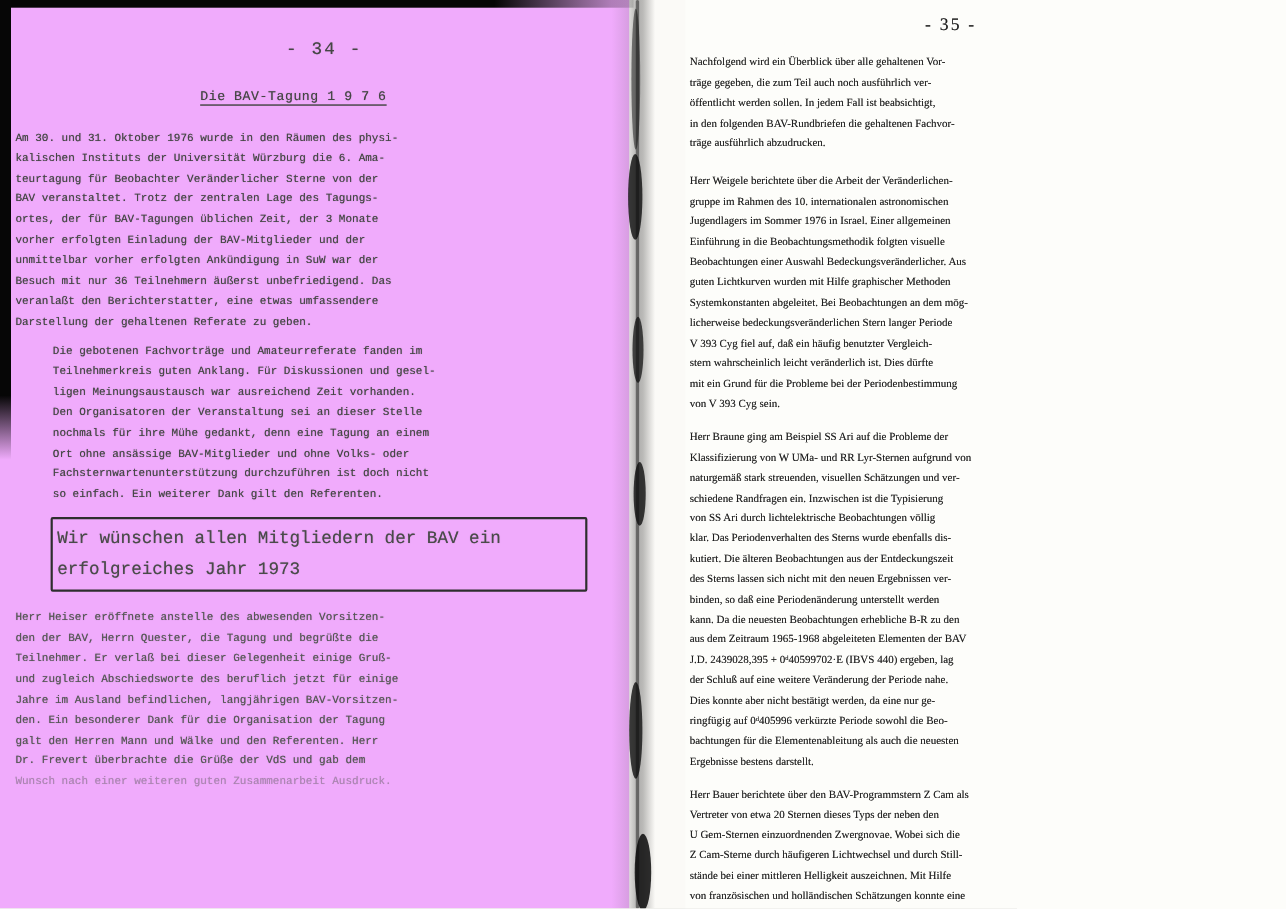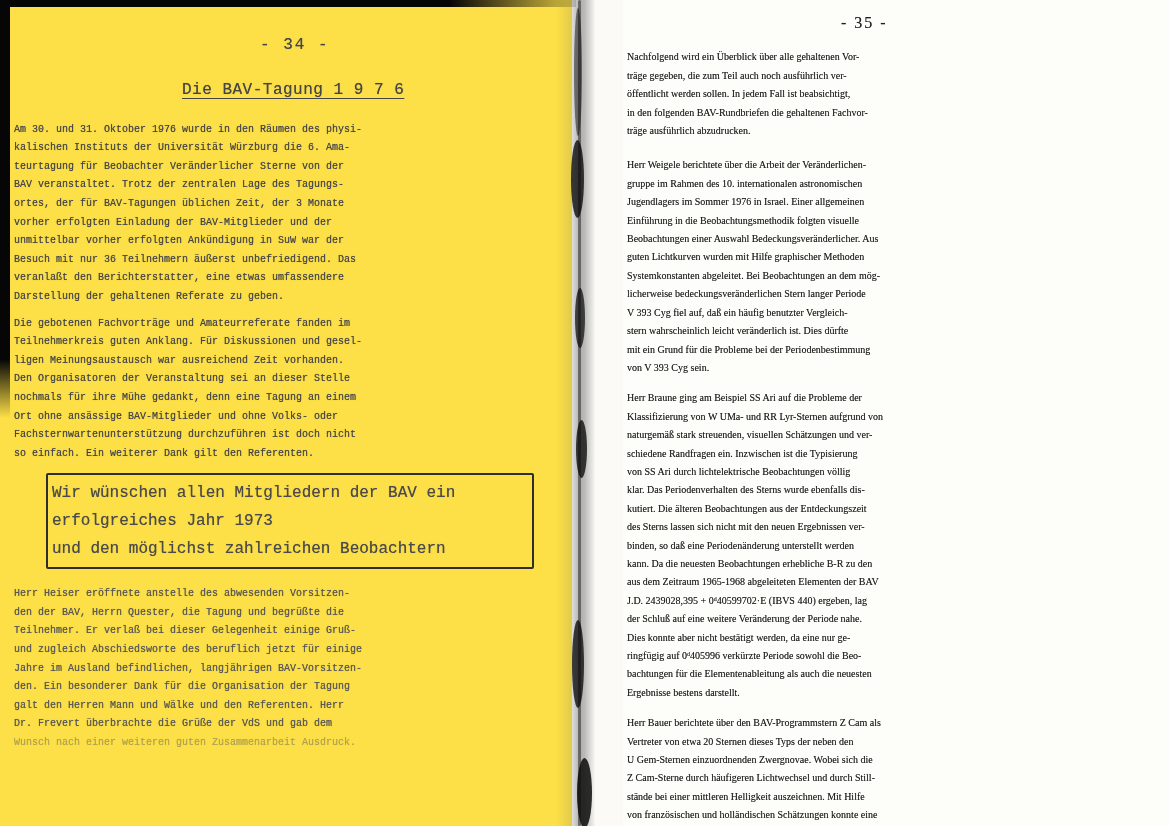--- a/index.html
+++ b/index.html
@@ -3,36 +3,36 @@
 <meta charset="utf-8">
 <style>
   html,body{margin:0;padding:0;background:#e8e8e6;}
   .scan{
     position:relative;width:1169px;height:826px;overflow:hidden;
     background:#fbfaf7;
     font-family:"Liberation Mono","DejaVu Sans Mono",monospace;
   }
   
   .page{position:absolute;top:0;height:826px;overflow:hidden;}
-  .page-left{left:0;width:572px;background:#fde047;}
+  .page-left{left:0;width:572px;background:#f0abfc;}
   .page-right{left:623px;width:572px;background:#fdfdfa;font-family:Liberation Serif, serif;}
   .page-left .content{padding:36px 0 0 14px;color:#454545;
     text-shadow:0 0 0.7px rgba(80,80,80,.75);}
   .page-right .content{padding:14px 0 0 4px;color:#1f1f1f;
     text-shadow:0 0 0.4px rgba(40,40,40,.6);}
   .mono{font-size:10px;line-height:18.4px;white-space:pre;}
   .page-left .mono{line-height:18.6px;}
   .pagenum{font-size:16px;letter-spacing:2px;}
   .pg-l{margin-left:246px;}
   .pg-r{margin-left:214px;}
-  .doc-title{display:inline-block;margin:26px 0 0 168px;font-size:16px;
+  .doc-title{display:inline-block;margin:26px 0 0 168px;font-size:12px;
     text-decoration:underline;text-underline-offset:4px;letter-spacing:.5px;
     white-space:pre;}
   .para1-l{margin-top:22px;}
-  .para2-l{margin-top:8px;}
+  .para2-l{margin-top:8px;margin-left:34px;}
   .para3-l{margin-top:16px;line-height:18.4px;color:#575757;}
   .clipped-line{opacity:.45;filter:blur(.4px);}
   
   .greet-box{margin:10px 0 0 32px;width:476px;border:2px solid #2e2e2e;
     border-radius:2px;padding:8px 4px;color:#4a4a4a;
     text-shadow:0 0 0.7px rgba(80,80,80,.7);}
   .greet-box div{font-size:16px;line-height:20px;text-align:left;white-space:pre;}
   .bx2,.bx3,.bx4{margin-top:8px;}
   .bx-vorstand{margin-top:10px;}
   .bx-names{margin-top:2px;}
@@ -82,21 +82,20 @@
 ligen Meinungsaustausch war ausreichend Zeit vorhanden.
 Den Organisatoren der Veranstaltung sei an dieser Stelle
 nochmals für ihre Mühe gedankt, denn eine Tagung an einem
 Ort ohne ansässige BAV-Mitglieder und ohne Volks- oder
 Fachsternwartenunterstützung durchzuführen ist doch nicht
 so einfach. Ein weiterer Dank gilt den Referenten.</div>
 
       <div class="greet-box">
         <div class="bx1">Wir wünschen allen Mitgliedern der BAV ein</div>
         <div class="bx2">erfolgreiches Jahr 1973</div>
-        <div class="bx3">und den möglichst zahlreichen Beobachtern</div>
       </div>
 
       <div class="mono para3-l">Herr Heiser eröffnete anstelle des abwesenden Vorsitzen-
 den der BAV, Herrn Quester, die Tagung und begrüßte die
 Teilnehmer. Er verlaß bei dieser Gelegenheit einige Gruß-
 und zugleich Abschiedsworte des beruflich jetzt für einige
 Jahre im Ausland befindlichen, langjährigen BAV-Vorsitzen-
 den. Ein besonderer Dank für die Organisation der Tagung
 galt den Herren Mann und Wälke und den Referenten. Herr
 Dr. Frevert überbrachte die Grüße der VdS und gab dem</div>

